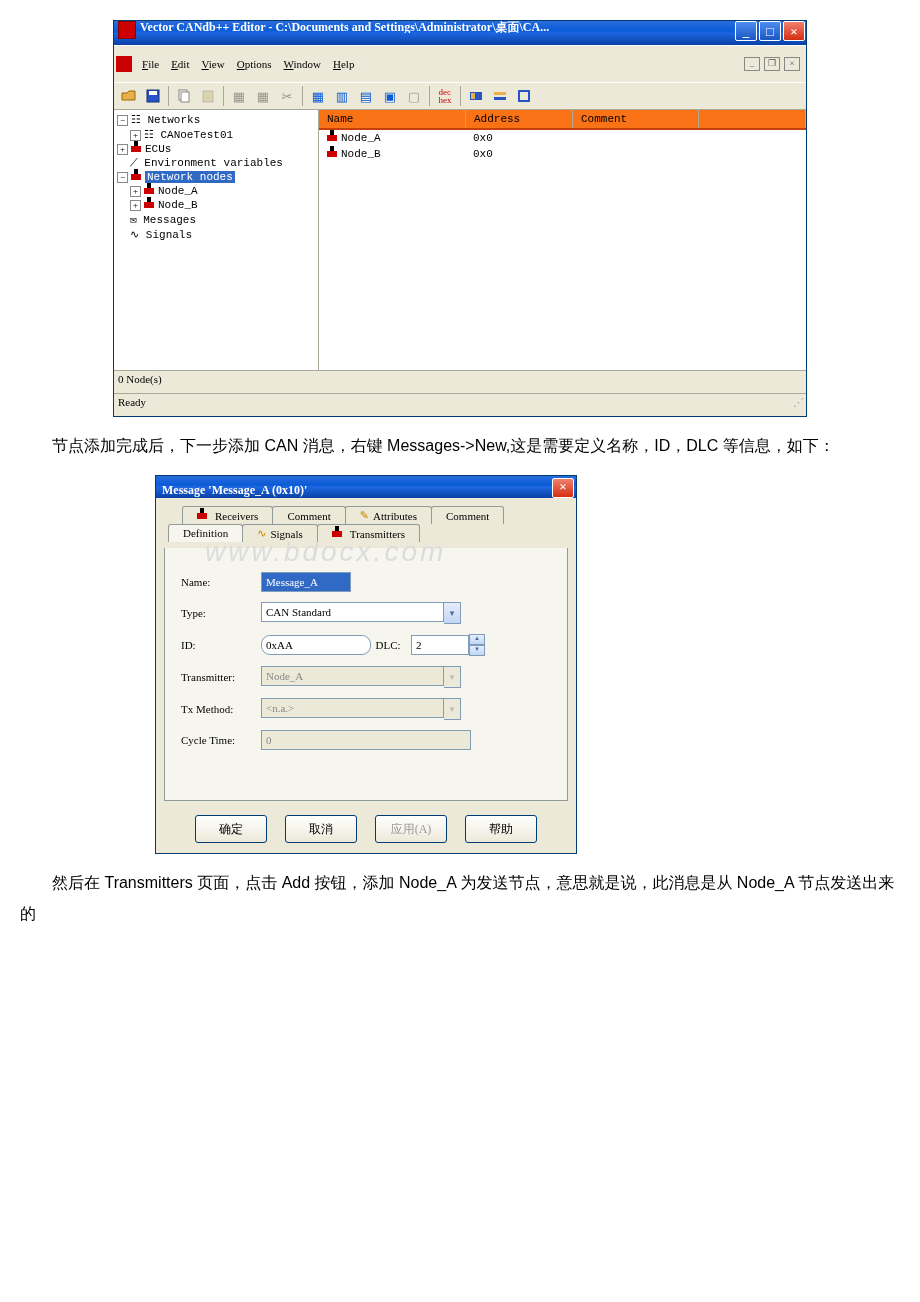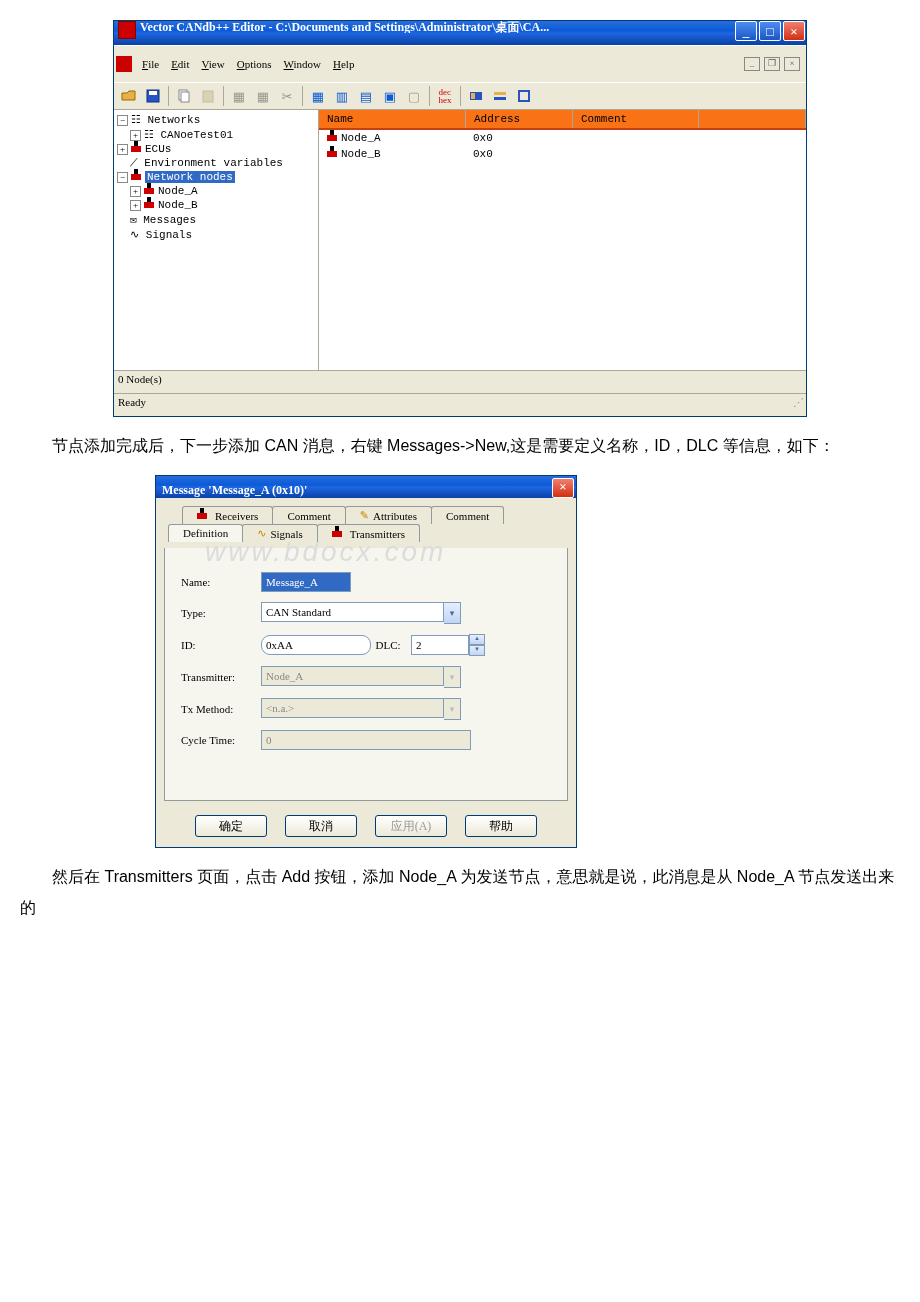--- a/index.html
+++ b/index.html
@@ -54,21 +54,21 @@
   .tinput{border:1px solid #7f9db9;background:#fff;height:18px;padding:0 4px;font:11px Tahoma}
   .tinput.dis{background:#ece9d8;color:#888}
   .tinput.selblue{background:#316ac5;color:#fff}
   .dd{width:200px;position:relative;display:flex}
   .dd .tinput{flex:1}
   .ddbtn{width:16px;height:20px;border:1px solid #7f9db9;border-left:none;background:linear-gradient(#e6eefc,#c3d5f4);display:flex;align-items:center;justify-content:center;font:9px Tahoma;color:#4a6a9c}
   .ddbtn.dis{color:#bbb;background:#ece9d8}
   .spin{display:flex;flex-direction:column}
   .spin div{width:14px;height:9px;border:1px solid #7f9db9;background:linear-gradient(#e6eefc,#c3d5f4);font:7px/7px Tahoma;text-align:center;color:#4a6a9c}
   .btns{display:flex;justify-content:center;gap:18px;padding:6px 0 10px}
-  .btn{width:72px;height:22px;border:1px solid #003c74;background:linear-gradient(#fff,#ece9d8);font:12px Tahoma;border-radius:3px}
+  .btn{width:72px;height:28px;border:1px solid #003c74;background:linear-gradient(#fff,#ece9d8);font:12px Tahoma;border-radius:3px}
   .btn.dis{color:#999}
 </style>
 </head>
 <body>
 
 <div class="page">
 
   <div class="shot1">
     <div class="tbar">
       <span class="ico"></span>

